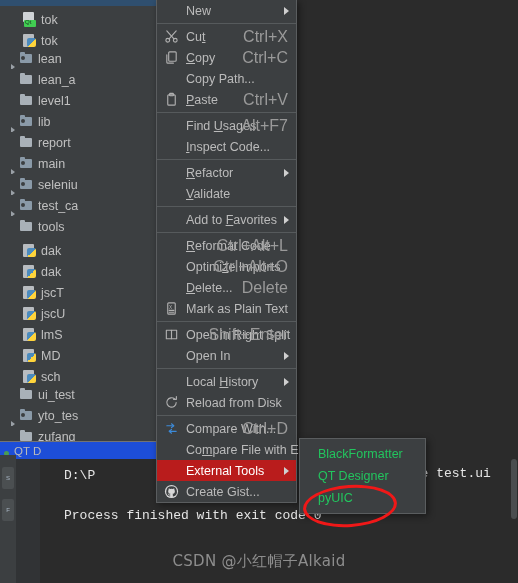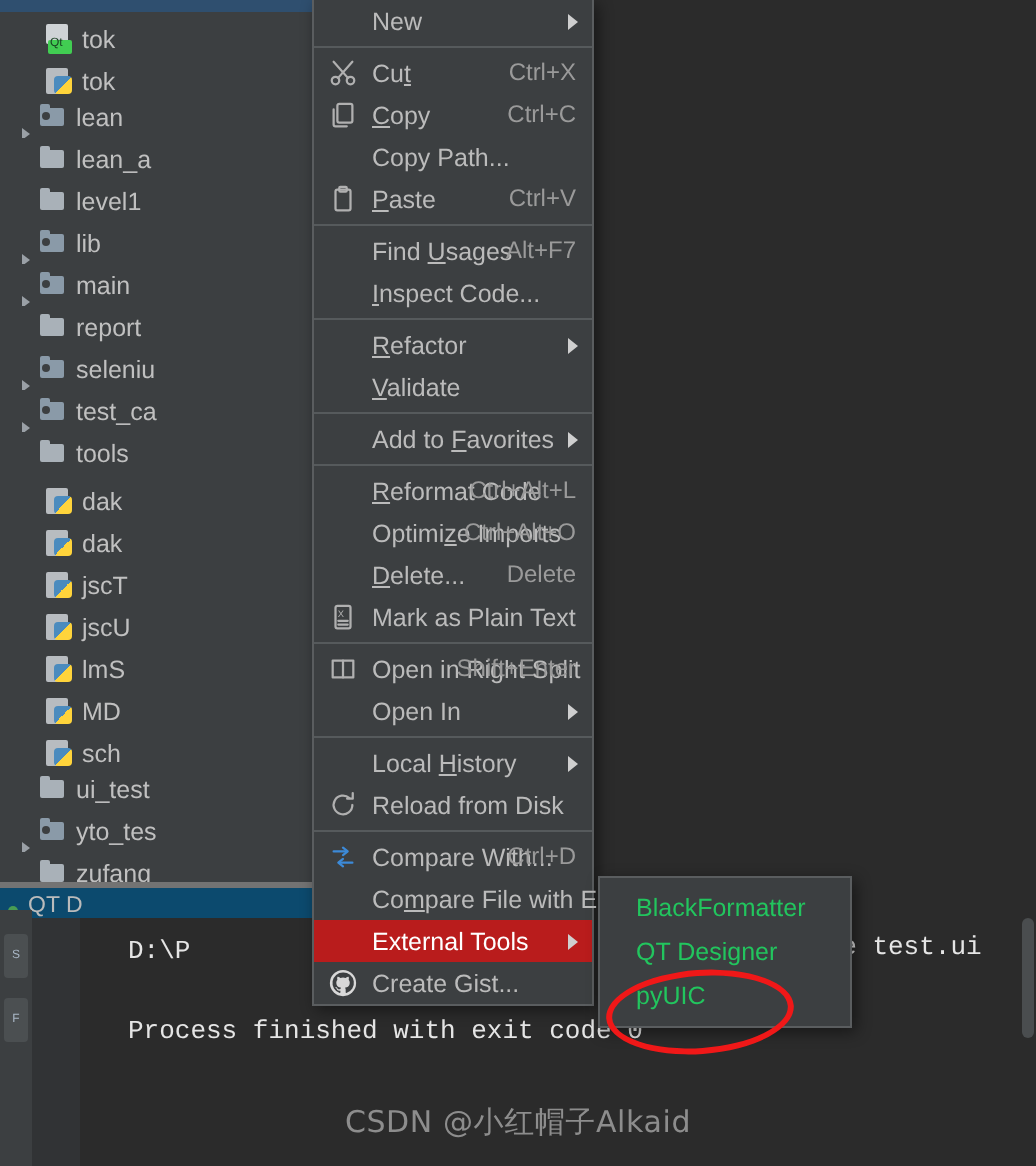--- a/index.html
+++ b/index.html
@@ -75,21 +75,21 @@
   }
   .ico.qt:after{
     content:"";position:absolute;left:2px;top:8px;width:12px;height:7px;
     background:#41cd52;border-radius:1px;
   }
   .ico.qt .qtxt{position:absolute;left:3px;top:7px;font-size:6px;color:#173e21;line-height:7px;z-index:3;font-family:"Liberation Sans",sans-serif;}
 
   
   .run-tab-bar{
     position:absolute;left:0;top:441px;width:156px;height:22px;
-    background:#0c4a6e;border-top:3px solid #737373;
+    background:#1d4ed8;border-top:1px solid #737373;
   }
   .run-tab{
     position:absolute;left:14px;top:3px;font-size:11.5px;color:#bbbbbb;white-space:nowrap;
   }
   .run-tab .gdot{
     position:absolute;left:-10px;top:6px;width:5px;height:5px;border-radius:50%;background:#499c54;
   }
   .console{
     position:absolute;left:16px;top:459px;right:0;bottom:0;background:#2b2b2b;
     font-family:"Liberation Mono", monospace;
@@ -117,21 +117,21 @@
   }
   .ctx-menu .mi{
     position:relative;height:21px;display:flex;align-items:center;
     font-size:12.5px;color:#bbbbbb;white-space:nowrap;
     padding-left:29px;padding-right:0;box-sizing:border-box;
   }
   .ctx-menu .mi.sel{background:#b91c1c;color:#ffffff;}
   .ctx-menu .sep{height:1px;background:#565a5c;margin:2px 0;}
   .mi .accel{
     position:absolute;right:8px;top:0;height:21px;line-height:21px;
-    color:#9a9a9a;font-size:12px;
+    color:#9a9a9a;font-size:16px;
   }
   .mi .sub-arrow{
     position:absolute;right:7px;top:7px;
     border-left:5px solid #cfcfcf;border-top:4px solid transparent;border-bottom:4px solid transparent;
   }
   .mi .mico{
     position:absolute;left:7px;top:3px;width:15px;height:15px;
   }
   .mi .u{text-decoration:underline;text-underline-offset:1px;}
 
@@ -201,30 +201,30 @@
           <span>level1</span>
         </div>
         <div class="tree-row">
           <span class="tw arrow"></span>
           <span class="ico folder src">
             <span class="dot"></span>
           </span>
           <span>lib</span>
         </div>
         <div class="tree-row">
+          <span class="tw"></span>
+          <span class="ico folder"></span>
+          <span>report</span>
+        </div>
+        <div class="tree-row">
           <span class="tw arrow"></span>
           <span class="ico folder src">
             <span class="dot"></span>
           </span>
           <span>main</span>
-        </div>
-        <div class="tree-row">
-          <span class="tw"></span>
-          <span class="ico folder"></span>
-          <span>report</span>
         </div>
         <div class="tree-row">
           <span class="tw arrow"></span>
           <span class="ico folder src">
             <span class="dot"></span>
           </span>
           <span>seleniu</span>
         </div>
         <div class="tree-row">
           <span class="tw arrow"></span>

